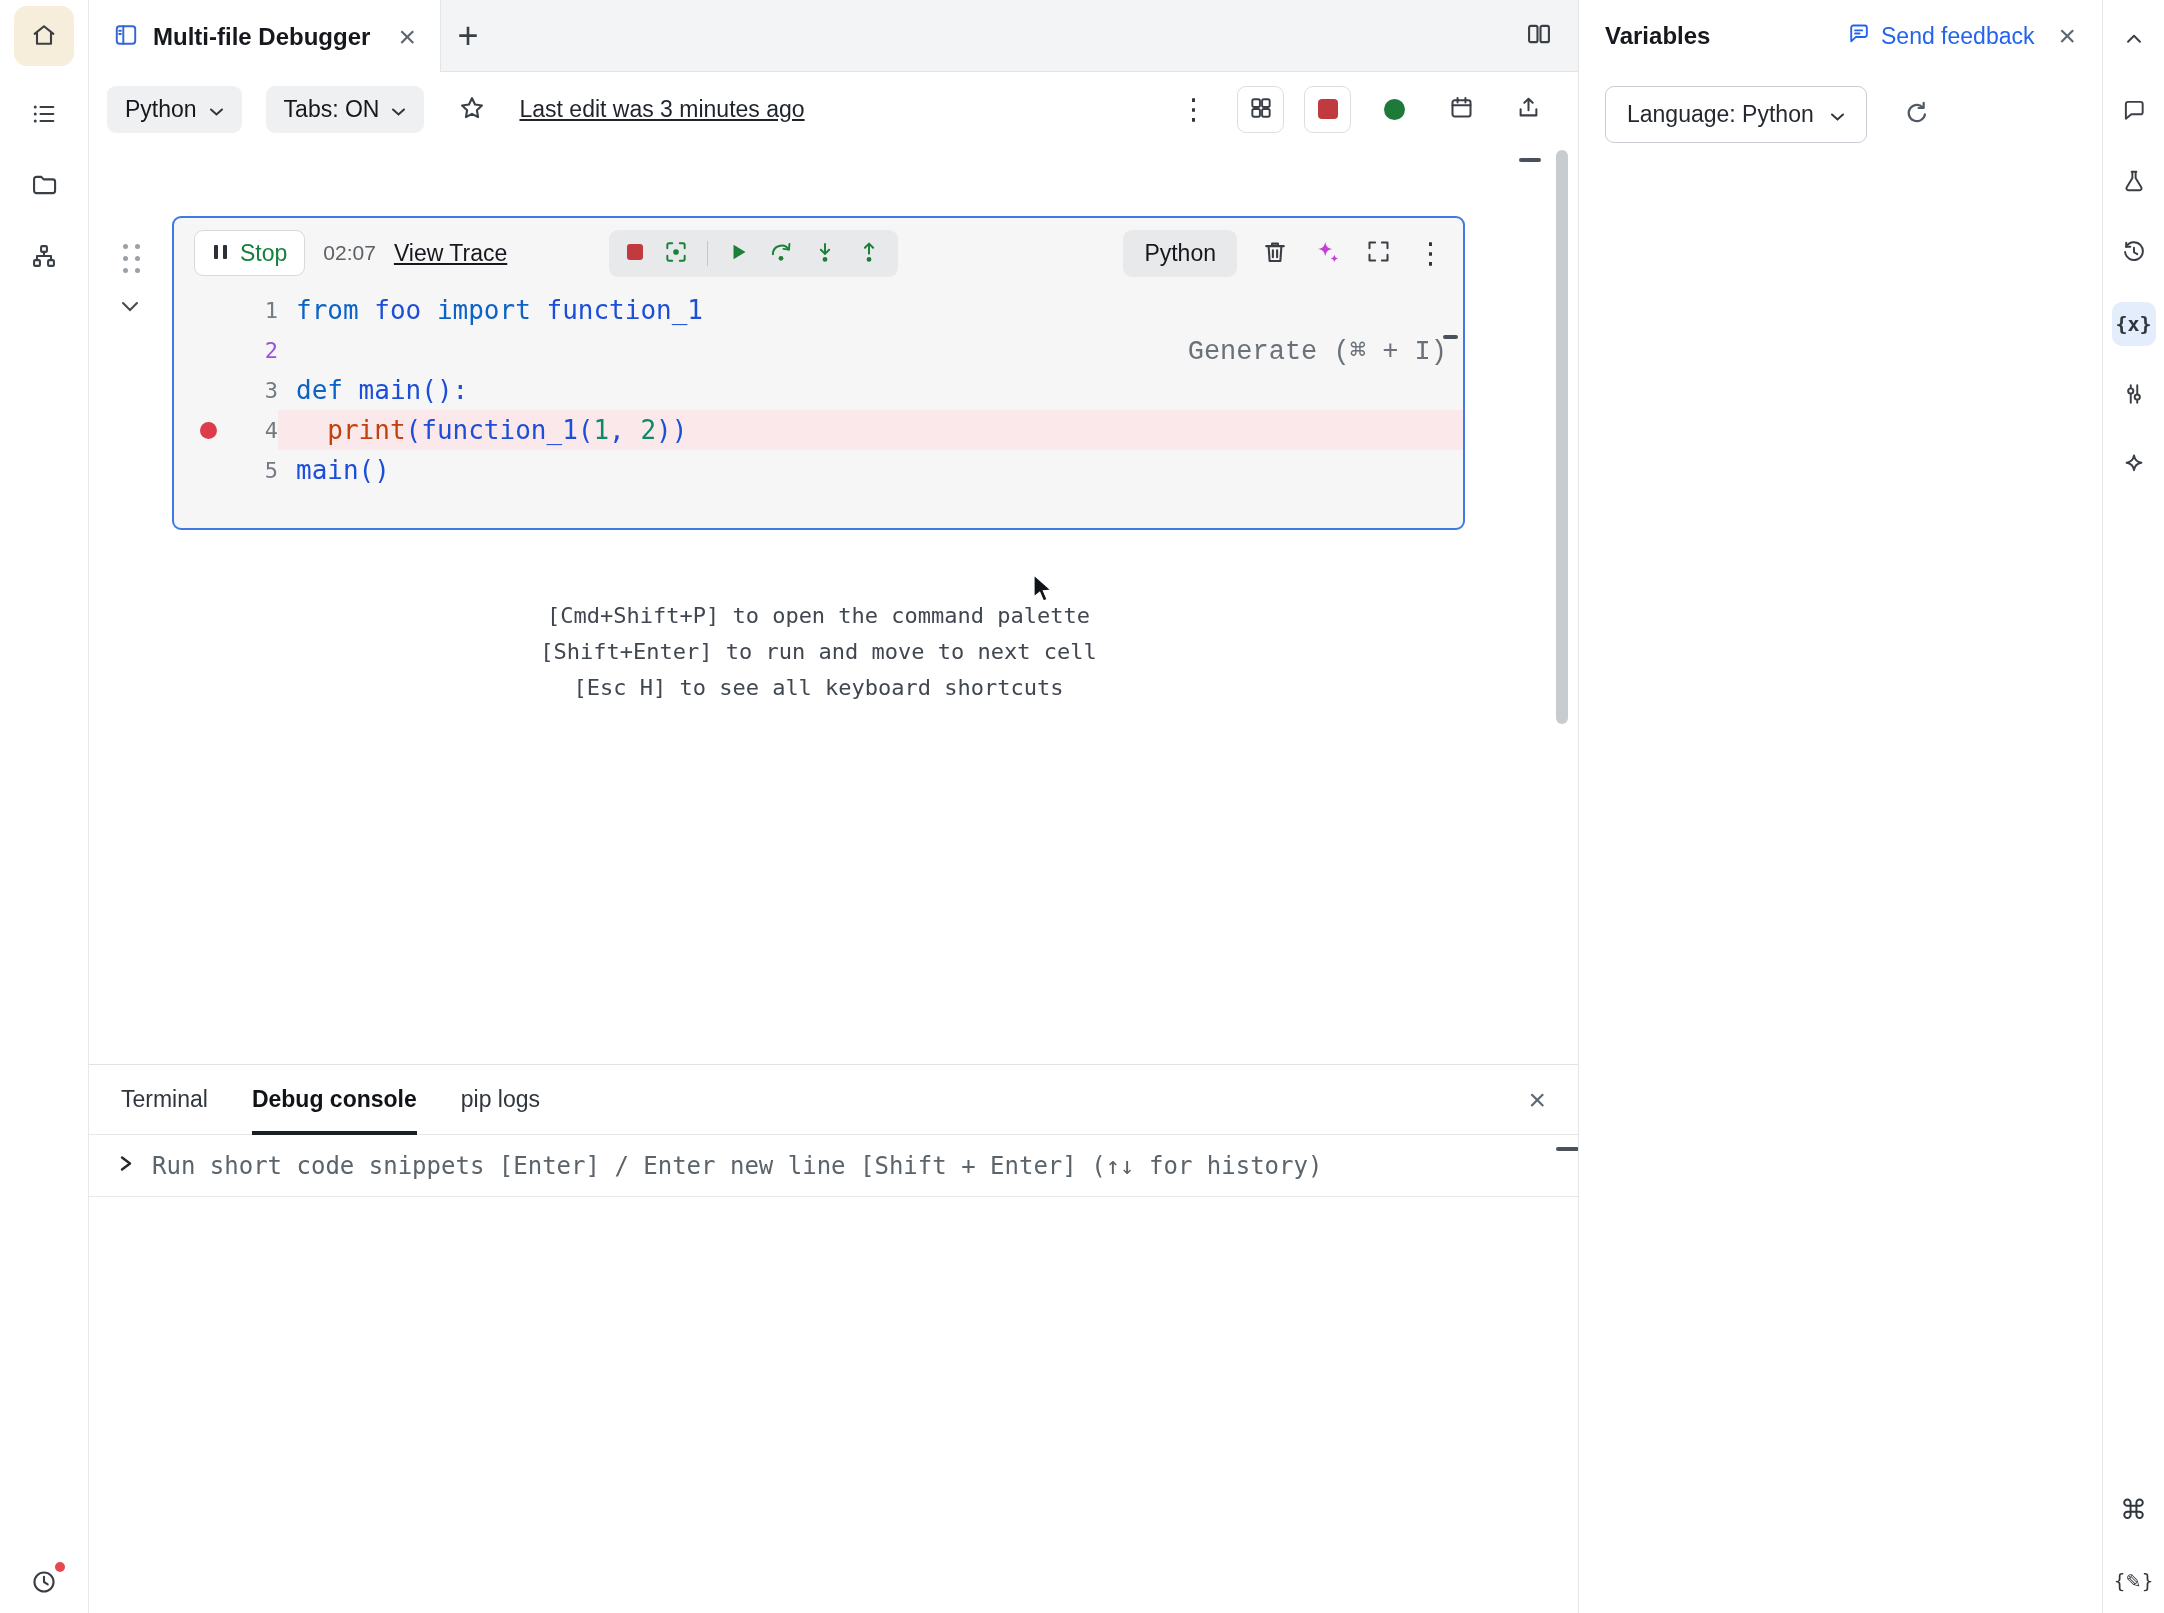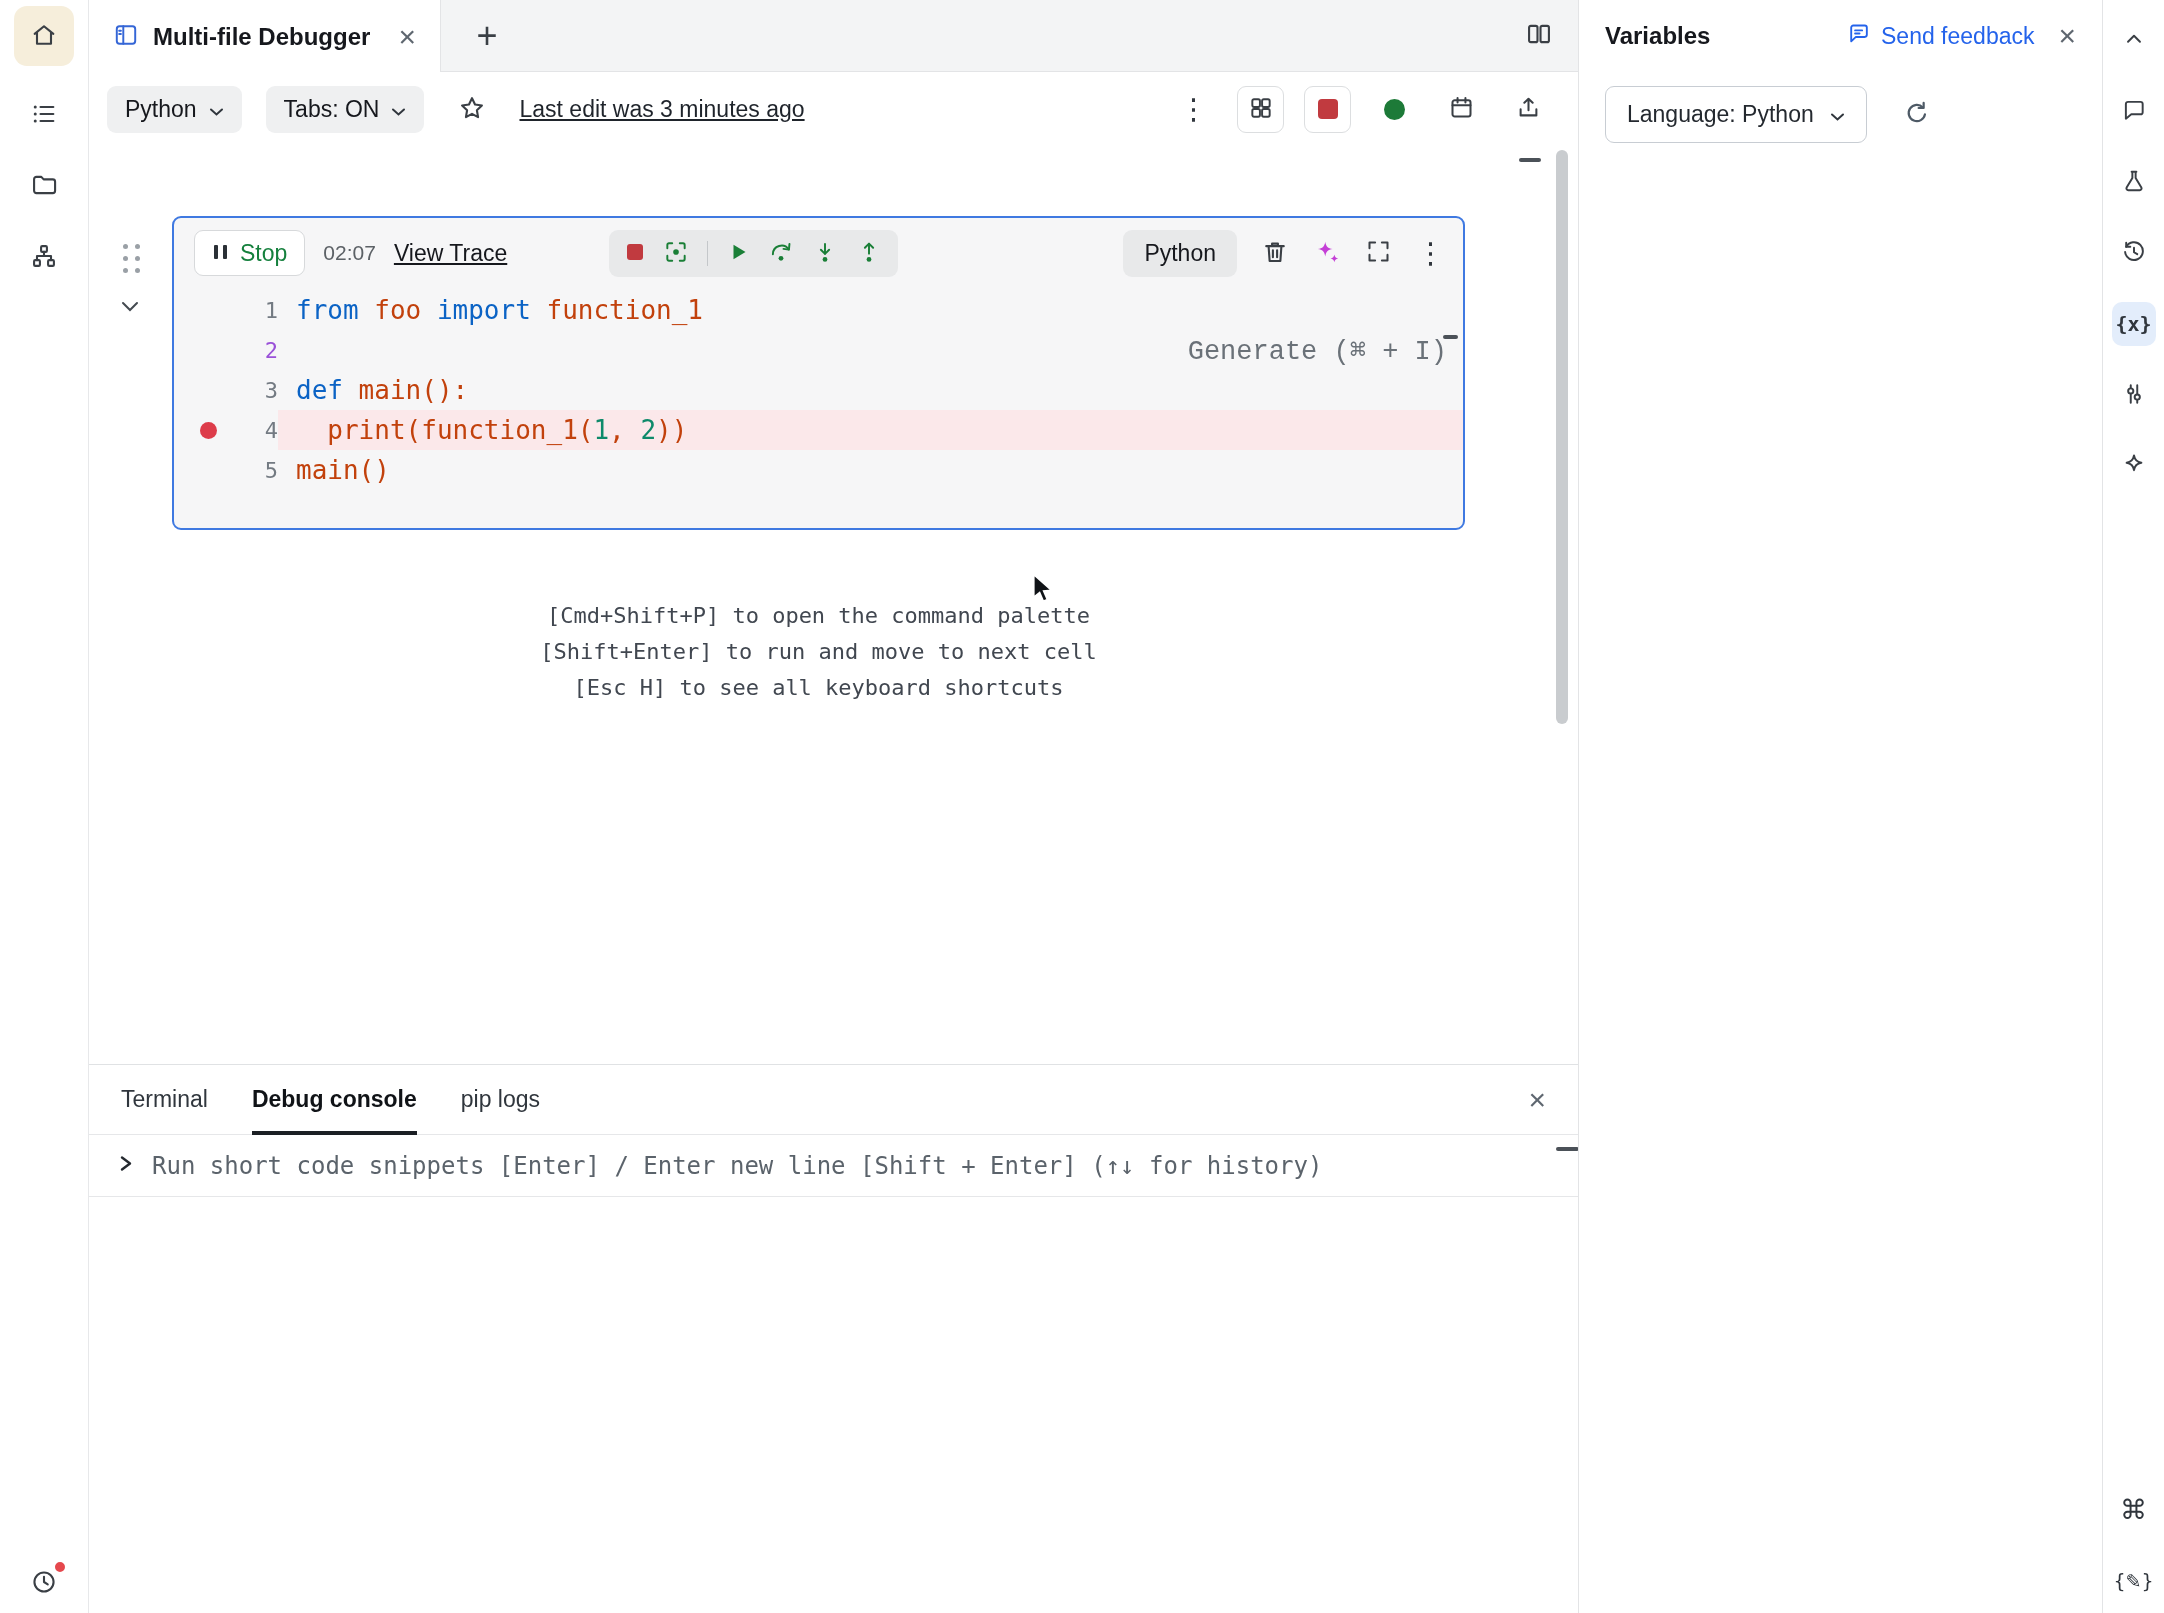--- a/index.html
+++ b/index.html
@@ -17,21 +17,21 @@
   .left-rail{flex:0 0 89px; width:89px; border-right:1px solid #e7e8ea; display:flex; flex-direction:column; align-items:center; padding-top:6px;}
   .rail-btn{width:44px;height:44px;border:none;background:transparent;display:flex;align-items:center;justify-content:center;border-radius:10px;position:relative;}
   .home-btn{width:60px;height:60px;background:#f6eedb;border-radius:13px;}
   .rail-gap{margin-top:27px;}
   .rail-bottom{margin-top:auto;margin-bottom:8px;}
   .notif{position:absolute;right:-1px;top:-1px;width:14px;height:14px;border-radius:50%;background:#e5484d;border:2px solid #fff;}
 
   
   .main-col{flex:0 0 1489px;width:1489px;display:flex;flex-direction:column;min-width:0;}
 
-  .tabbar{height:72px;flex:0 0 72px;background:#f3f4f5;border-bottom:1px solid #e3e4e6;display:flex;align-items:stretch;gap:19px;}
+  .tabbar{height:72px;flex:0 0 72px;background:#f3f4f5;border-bottom:1px solid #e3e4e6;display:flex;align-items:stretch;}
   .tab{width:352px;height:73px;margin-bottom:-1px;background:#fff;display:flex;align-items:center;gap:14px;padding:0 24px;border-right:1px solid #e3e4e6;}
   .tab-title{font-size:24px;font-weight:600;color:#16181d;white-space:nowrap;}
   .glyph-btn{background:none;border:none;color:#5f6770;line-height:1;display:flex;align-items:center;justify-content:center;}
   .tab-close{font-size:30px;margin-left:auto;}
   .newtab-btn{width:54px;font-size:36px;color:#3a3f45;}
   .split-btn{margin-left:auto;margin-right:12px;width:54px;}
 
   .toolbar{height:74px;flex:0 0 74px;display:flex;align-items:center;padding:0 26px 0 18px;gap:24px;background:#fff;}
   .pill{display:inline-flex;align-items:center;gap:12px;background:#eff0f1;border:none;border-radius:9px;height:47px;padding:0 18px;font-size:23px;color:#16181d;white-space:nowrap;}
   .icon-btn{width:47px;height:47px;display:flex;align-items:center;justify-content:center;background:none;border:none;border-radius:9px;padding:0;}
@@ -57,21 +57,21 @@
 
   .code-lines{padding-top:14px;font-family:"DejaVu Sans Mono",monospace;font-size:26px;}
   .code-line{display:flex;align-items:center;height:40px;}
   .gutter{flex:0 0 104px;display:flex;align-items:center;justify-content:flex-end;position:relative;height:100%;}
   .bp{position:absolute;left:26px;width:17px;height:17px;border-radius:50%;background:#dd3c4a;}
   .lnum{color:#737a82;font-size:22px;}
   .lnum.purple{color:#9a51d8;}
   .line-body{flex:1;height:100%;display:flex;align-items:center;padding-left:18px;position:relative;}
   .code-line.hl .line-body{background:#fbe8ea;}
   .code-text{white-space:pre;}
-  .tok-kw{color:#0b63c5;} .tok-fn{color:#c2410c;} .tok-num{color:#0e8a6a;} .tok-plain{color:#c2410c;}
+  .tok-kw{color:#0b63c5;} .tok-fn{color:#c2410c;} .tok-num{color:#0e8a6a;} .tok-plain{color:#1d4ed8;}
   .ghost{position:absolute;right:16px;font-family:Liberation Mono, monospace;font-size:27px;color:#6a7178;white-space:nowrap;}
 
   .drag-dots{position:absolute;left:34px;top:98px;display:grid;grid-template-columns:repeat(2,8px);grid-auto-rows:8px;gap:4px;background:none;border:none;}
   .drag-dots i{width:5px;height:5px;border-radius:50%;background:#9aa0a6;}
   .cell-collapse{position:absolute;left:30px;top:154px;background:none;border:none;}
 
   .hints{position:absolute;left:83px;width:1293px;top:452px;text-align:center;font-family:"DejaVu Sans Mono",monospace;font-size:22px;line-height:36px;color:#414750;}
   .scroll-thumb{position:absolute;right:10px;top:4px;width:12px;height:574px;background:#c9cccf;border-radius:6px;}
   .dash{position:absolute;background:#4b5158;border-radius:2px;}
   #dash1{left:1430px;top:12px;width:22px;height:4px;}

